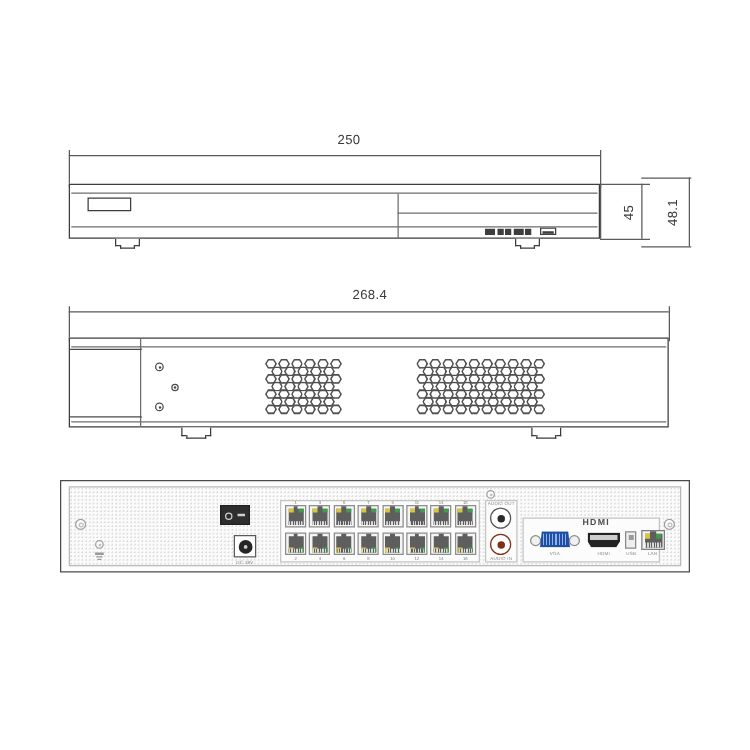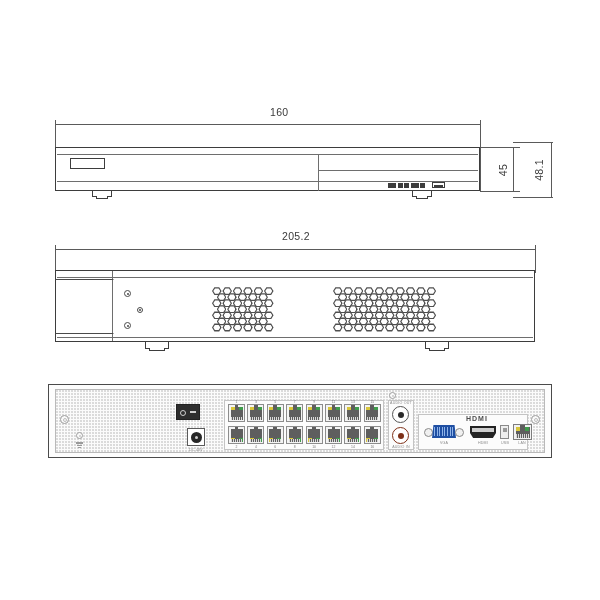--- a/index.html
+++ b/index.html
@@ -162,21 +162,21 @@
   .screwhole:after{content:"";position:absolute;inset:1.5px;border-radius:50%;
       border:1px solid #bdbdbd;}
 </style>
 </head>
 <body>
 
 <div id="stage">
 
   <div class="view" style="left:0;top:0;width:600px;height:220px;">
 
-    <div class="dimtext" style="left:270px;top:106px;">160</div>
+    <div class="dimtext" style="left:270px;top:106px;">250</div>
     <div class="dimline h" style="left:55px;top:124px;width:425px;"></div>
     <div class="dimline v" style="left:55px;top:120px;height:30px;"></div>
     <div class="dimline v" style="left:480px;top:120px;height:30px;"></div>
 
     <div class="shell" style="left:55px;top:147px;width:425px;height:44px;"></div>
 
     <div class="thinline h" style="left:57px;top:154px;width:421px;"></div>
 
     <div class="thinline h" style="left:57px;top:181px;width:421px;"></div>
 
@@ -204,21 +204,21 @@
     <div class="dimtext rot" style="left:497px;top:164px;">45</div>
 
     <div class="dimline v" style="left:551px;top:142px;height:55px;"></div>
     <div class="dimline h" style="left:513px;top:142px;width:40px;"></div>
     <div class="dimline h" style="left:513px;top:197px;width:40px;"></div>
     <div class="dimtext rot" style="left:528px;top:164px;">48.1</div>
   </div>
 
   <div class="view" style="left:0;top:0;width:600px;height:360px;">
 
-    <div class="dimtext" style="left:282px;top:230px;">205.2</div>
+    <div class="dimtext" style="left:282px;top:230px;">268.4</div>
     <div class="dimline h" style="left:55px;top:249px;width:480px;"></div>
     <div class="dimline v" style="left:55px;top:245px;height:28px;"></div>
     <div class="dimline v" style="left:535px;top:245px;height:28px;"></div>
 
     <div class="shell" style="left:55px;top:270px;width:480px;height:72px;"></div>
     <div class="thinline h" style="left:57px;top:277px;width:476px;"></div>
     <div class="thinline h" style="left:57px;top:337px;width:476px;"></div>
 
     <div class="thinline v" style="left:112px;top:271px;height:70px;"></div>
     <div style="position:absolute;left:55px;top:270px;width:58px;height:9px;

